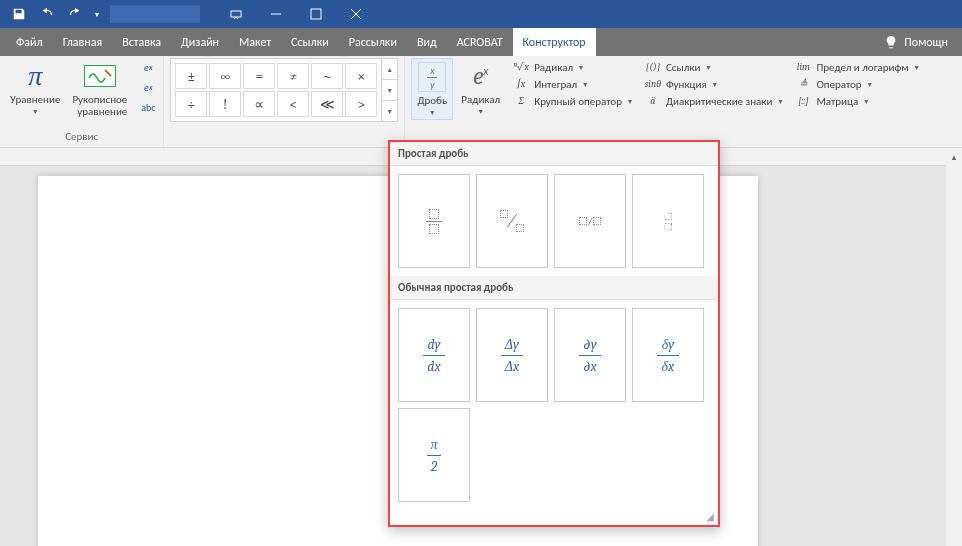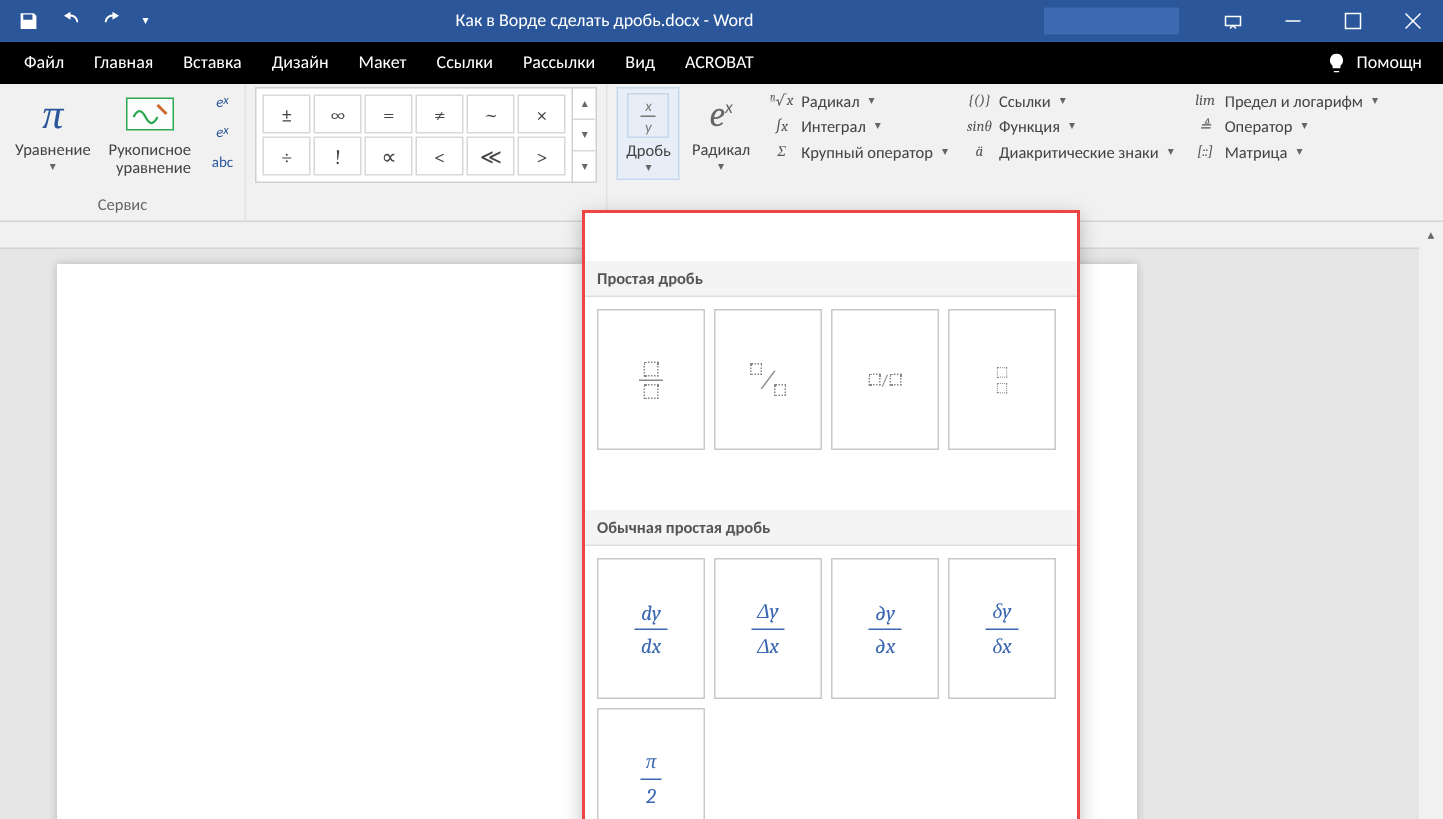--- a/index.html
+++ b/index.html
@@ -10,21 +10,21 @@
 .qat { display: flex; align-items: center; gap: 2px; padding: 0 6px; }
 .qat-btn { width: 26px; height: 24px; display: flex; align-items: center; justify-content: center; color: #fff; }
 .qat-btn svg { width: 14px; height: 14px; fill: #fff; }
 .title-text { flex: 1; text-align: center; font-size: 12px; }
 .win-controls { display: flex; align-items: center; gap: 0; }
 .acct-rect { width: 90px; height: 18px; background: #3d6ab0; margin-right: 16px; }
 .win-btn { width: 40px; height: 28px; display: flex; align-items: center; justify-content: center; }
 .win-btn svg { width: 12px; height: 12px; stroke: #fff; fill: none; stroke-width: 1; }
 
 
-.tabs { background: #000000; height: 28px; display: flex; align-items: stretch; color: #fff; font-size: 12px; padding: 0 4px; }
+.tabs { background: #737373; height: 28px; display: flex; align-items: stretch; color: #fff; font-size: 12px; padding: 0 4px; }
 .tab { padding: 0 10px; display: flex; align-items: center; cursor: pointer; }
 .tab.active { background: #fff; color: #2b579a; }
 .tab.file { margin-left: 2px; }
 .help { margin-left: auto; display: flex; align-items: center; padding: 0 10px; gap: 6px; }
 .help svg { width: 14px; height: 14px; fill: #fff; }
 
 
 .ribbon { background: #f1f1f1; height: 92px; border-bottom: 1px solid #d4d4d4; display: flex; align-items: stretch; font-size: 11px; color: #444; }
 .group { display: flex; flex-direction: column; border-right: 1px solid #e1e1e1; padding: 2px 6px 2px 6px; }
 .group-body { flex: 1; display: flex; align-items: flex-start; gap: 4px; }
@@ -59,21 +59,21 @@
 
 
 .docwrap { position: absolute; top: 148px; left: 0; right: 0; bottom: 0; background: #e6e6e6; overflow: hidden; }
 .ruler { height: 18px; background: #f1f1f1; border-bottom: 1px solid #d4d4d4; }
 .page { position: absolute; top: 28px; left: 38px; width: 720px; height: 900px; background: #fff; box-shadow: 0 0 6px rgba(0,0,0,.2); }
 .scrollbar-v { position: absolute; right: 0; top: 148px; bottom: 0; width: 16px; background: #f1f1f1; }
 .scrollbar-v .arrow { height: 16px; display: flex; align-items: center; justify-content: center; font-size: 9px; color: #666; }
 
 
 .frac-panel { position: absolute; top: 140px; left: 388px; width: 332px; background: #fff; border: 2px solid #e44; box-shadow: 0 4px 12px rgba(0,0,0,.25); z-index: 100; font-size: 11px; }
-.frac-panel .hdr { background: #f4f4f4; border-bottom: 1px solid #ddd; padding: 5px 8px; font-weight: bold; color: #555; margin-top: 32px; }
+.frac-panel .hdr { background: #f4f4f4; border-bottom: 1px solid #ddd; padding: 5px 8px; font-weight: bold; color: #555; }
 .frac-grid { display: flex; gap: 6px; padding: 8px; flex-wrap: wrap; }
 .frac-tile { width: 72px; height: 94px; border: 1px solid #c8c8c8; background: #fff; display: flex; align-items: center; justify-content: center; cursor: pointer; }
 .frac-tile .mbox { font-family: Cambria, serif; font-style: italic; color: #3a67b0; font-size: 14px; text-align: center; }
 .placeholder { display: inline-block; width: 10px; height: 10px; border: 1px dotted #888; }
 .placeholder.sm { width: 8px; height: 8px; }
 .stack { display: flex; flex-direction: column; align-items: center; }
 .stack .bar { width: 16px; height: 1px; background: #888; margin: 2px 0; }
 .stack.math .bar { width: 22px; background: #3a67b0; }
 .slash-frac { display: flex; align-items: center; gap: 1px; }
 .slash-frac .up { align-self: flex-start; }
@@ -95,21 +95,20 @@
           <path d="M8 3a6 6 0 0 1 6 6h-1.5A4.5 4.5 0 0 0 8 4.5V7L3 4l5-3v2z"></path>
         </svg>
       </div>
     <div class="qat-btn">
         <svg viewBox="0 0 16 16">
           <path d="M8 3a6 6 0 0 0-6 6h1.5A4.5 4.5 0 0 1 8 4.5V7l5-3-5-3v2z"></path>
         </svg>
       </div>
     <div class="qat-btn" style="width:14px;font-size:8px;">▾</div>
   </div>
-  <div class="title-text">Как в Ворде сделать дробь.docx - Word</div>
   <div class="win-controls">
     <div class="acct-rect"></div>
     <div class="win-btn">
         <svg viewBox="0 0 12 12">
           <rect x="1" y="3" width="10" height="6"></rect>
           <path d="M4 11l2-2 2 2"></path>
         </svg>
       </div>
     <div class="win-btn">
         <svg viewBox="0 0 12 12">
@@ -133,20 +132,21 @@
 <div class="tabs">
   <div class="tab file">Файл</div>
   <div class="tab">Главная</div>
   <div class="tab">Вставка</div>
   <div class="tab">Дизайн</div>
   <div class="tab">Макет</div>
   <div class="tab">Ссылки</div>
   <div class="tab">Рассылки</div>
   <div class="tab">Вид</div>
   <div class="tab">ACROBAT</div>
+  <div class="tab active">Конструктор</div>
   <div class="help">
     <svg viewBox="0 0 16 16">
         <path d="M8 1a5 5 0 0 0-3 9v2h6v-2a5 5 0 0 0-3-9zM6 14h4v1H6z"></path>
       </svg>
     <span>Помощн</span>
   </div>
 </div>
 
 <div class="ribbon">
 

